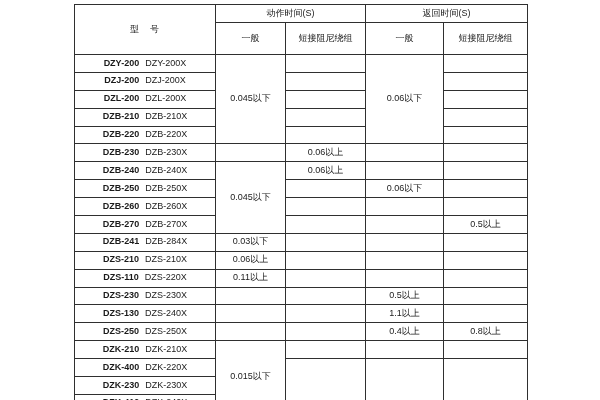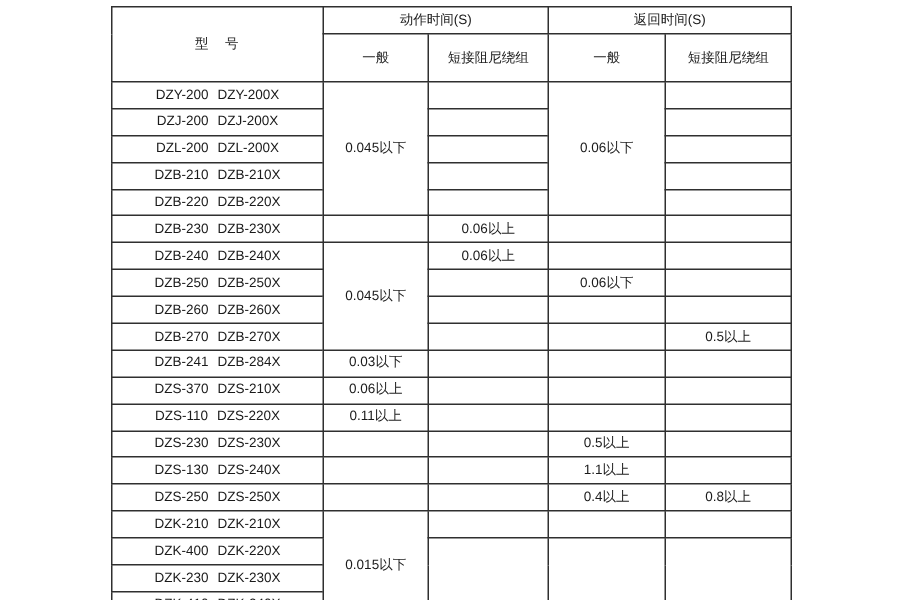--- a/index.html
+++ b/index.html
@@ -33,21 +33,21 @@
     vertical-align: middle;
     padding: 0;
     line-height: 1.1;
     overflow: hidden;
     white-space: nowrap;
   }
   thead tr.h1 { height: 18px; }
   thead tr.h2 { height: 32px; }
   tbody tr { height: 17.9px; }
   td.model span { display: inline-block; }
-  td.model span:first-child { margin-right: 6px; }
+  td.model span:first-child { margin-right: 6px; font-weight: bold; }
   th.model-h { letter-spacing: 1px; }
 </style>
 </head>
 <body>
 
 <div class="page">
   <table class="spec">
     <colgroup>
       <col style="width:141px">
       <col style="width:70px">
@@ -129,21 +129,21 @@
           <td>0.5以上</td>
         </tr>
         <tr>
           <td class="model"><span>DZB-241</span><span>DZB-284X</span></td>
           <td>0.03以下</td>
           <td></td>
           <td></td>
           <td></td>
         </tr>
         <tr>
-          <td class="model"><span>DZS-370</span><span>DZS-210X</span></td>
+          <td class="model"><span>DZS-210</span><span>DZS-210X</span></td>
           <td>0.06以上</td>
           <td></td>
           <td></td>
           <td></td>
         </tr>
         <tr>
           <td class="model"><span>DZS-110</span><span>DZS-220X</span></td>
           <td>0.11以上</td>
           <td></td>
           <td></td>

